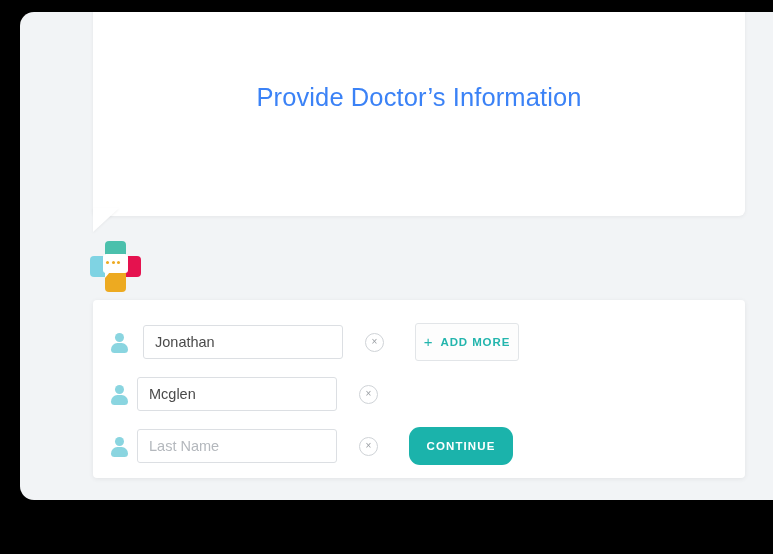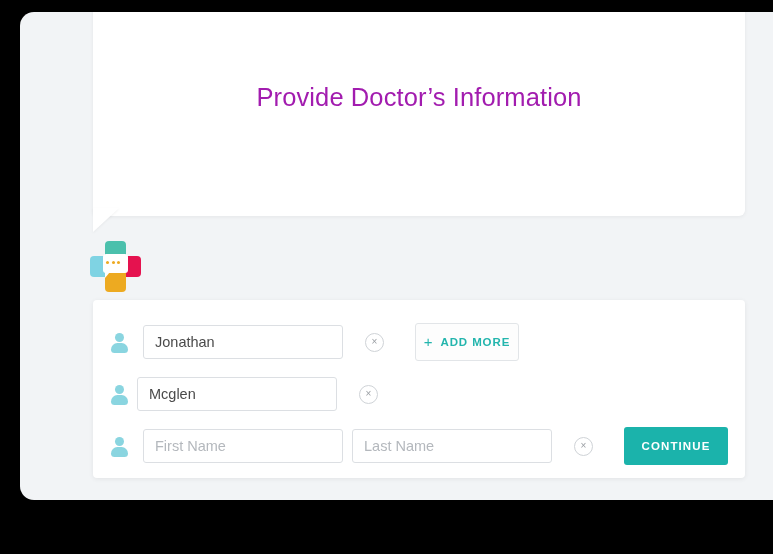--- a/index.html
+++ b/index.html
@@ -48,21 +48,21 @@
     filter: drop-shadow(0 1px 1px rgba(0,0,0,0.05));
   }
   #page-title {
     position: absolute;
     left: 0;
     top: 85px;
     width: 100%;
     text-align: center;
     font-size: 25.5px;
     font-weight: 400;
-    color: #a21caf;
+    color: #3b82f6;
     letter-spacing: 0.1px;
   }
 
   
   #brand-logo {
     position: absolute;
     left: 70px;
     top: 229px;
     width: 52px;
     height: 52px;
@@ -204,21 +204,21 @@
     font-weight: 400;
     line-height: 1;
     position: relative;
     top: -1px;
   }
   #continue-button {
     width: 104px;
     height: 38px;
     background: #1bb3ab;
     border: none;
-    border-radius: 3px;
+    border-radius: 11px;
     color: #ffffff;
     font-family: "Liberation Sans", sans-serif;
     font-size: 11.5px;
     font-weight: 700;
     letter-spacing: 1.1px;
     cursor: pointer;
   }
   .action-spacer { width: 104px; height: 38px; }
 </style>
 </head>
@@ -272,21 +272,20 @@
       <div class="action-slot">
         <div class="action-spacer"></div>
       </div>
     </div>
 
     <div class="form-row row-2">
       <div class="person-icon">
         <div class="head"></div>
           <div class="body"></div>
       </div>
-      <input class="text-input input-first" type="text" placeholder="First Name" style="">
       <input class="text-input input-last" type="text" placeholder="Last Name" style="">
       <button class="remove-btn">×</button>
       <div class="action-slot">
         <button id="continue-button">CONTINUE</button>
       </div>
     </div>
 
   </div>
 </div>
 

